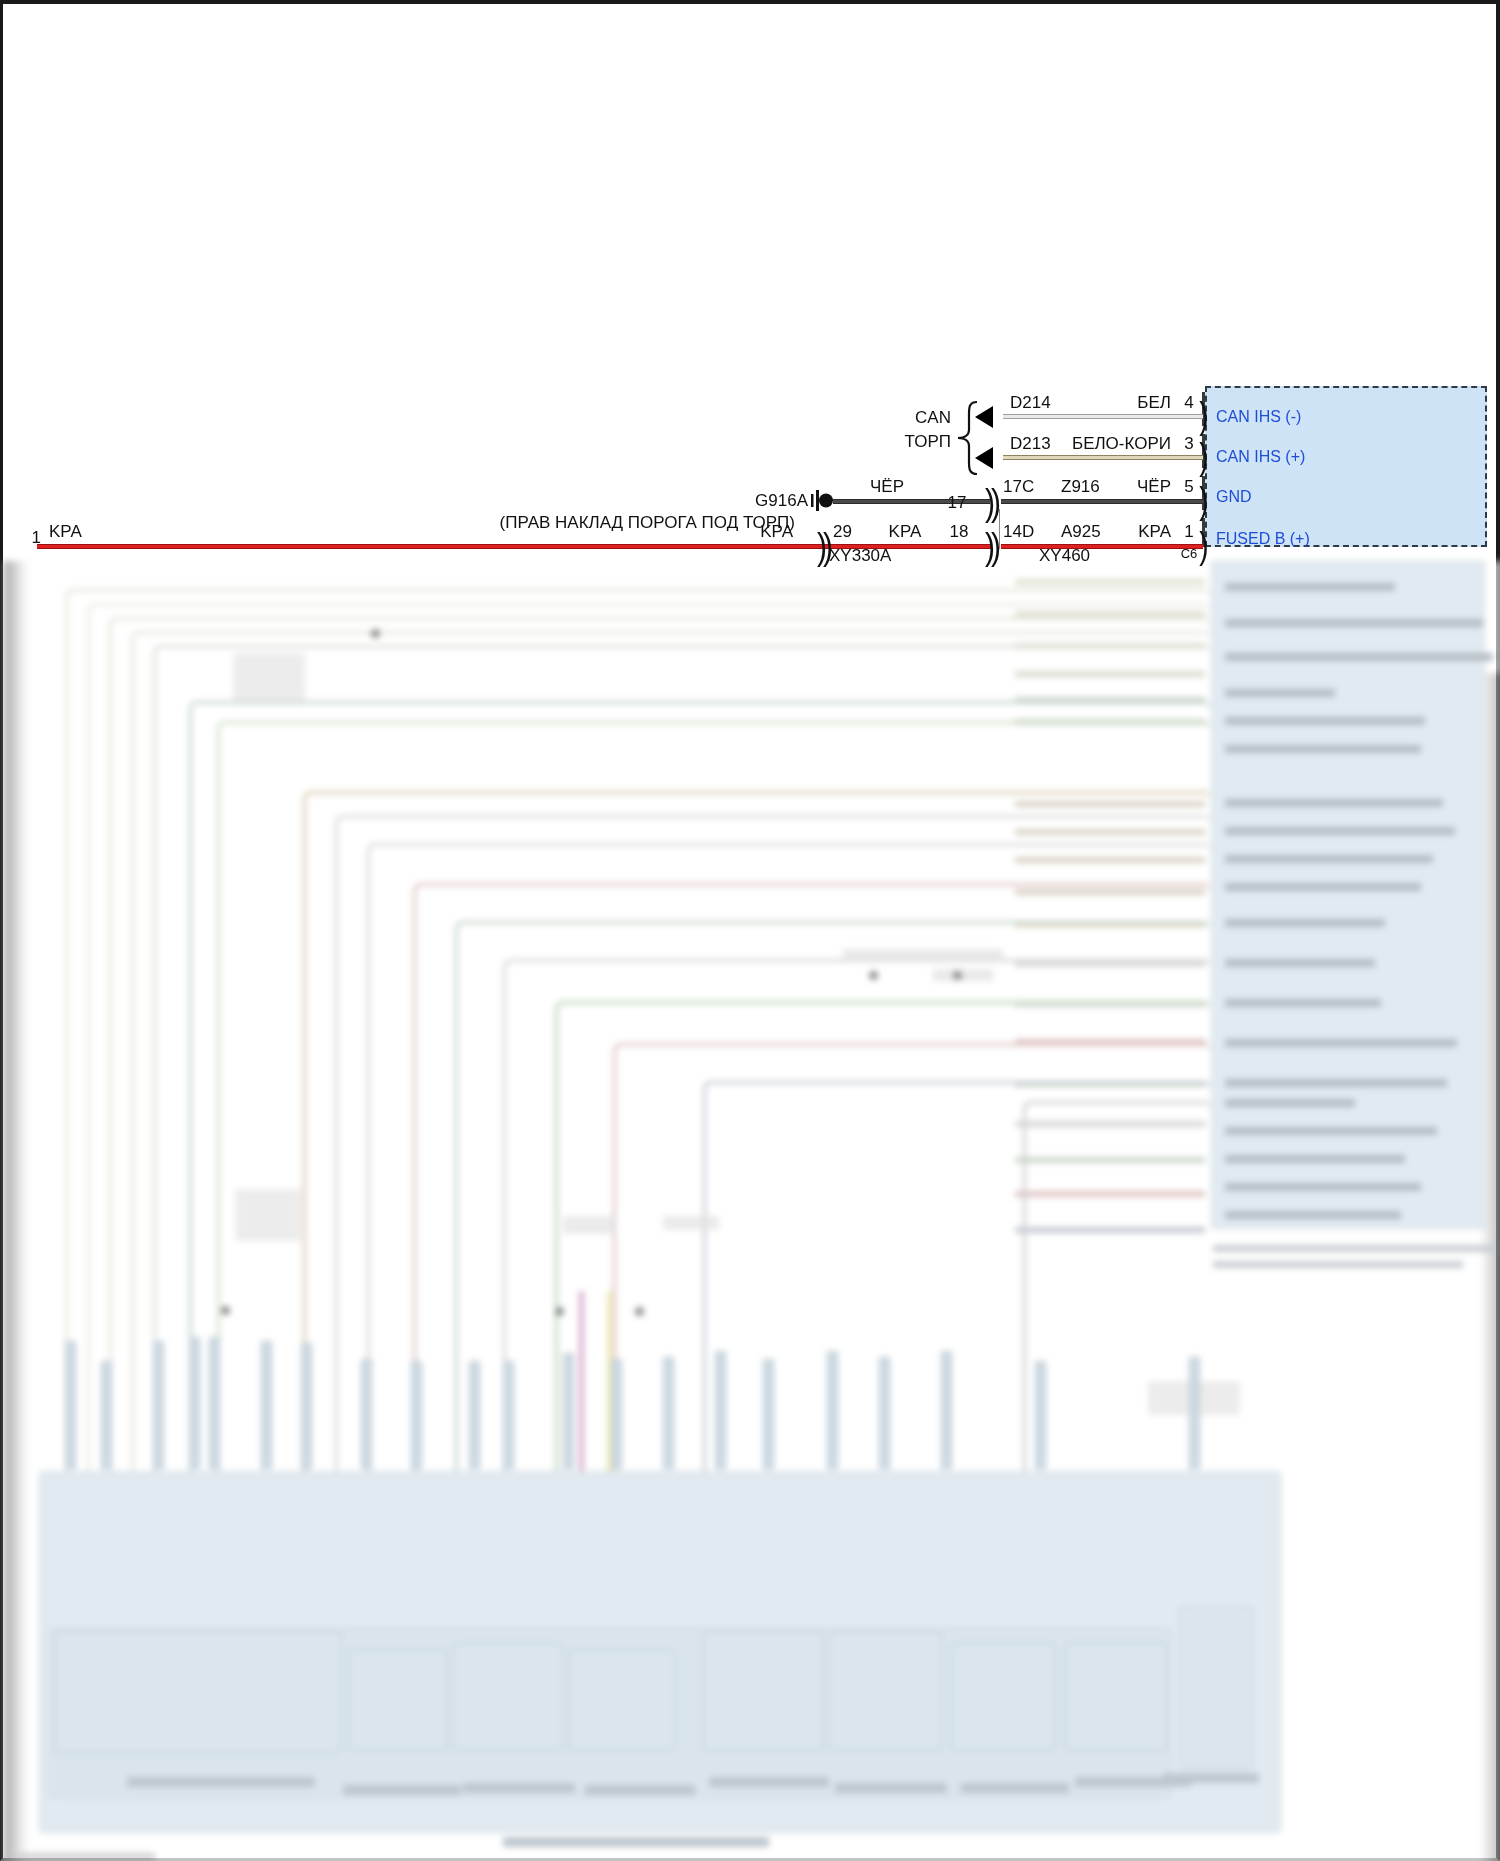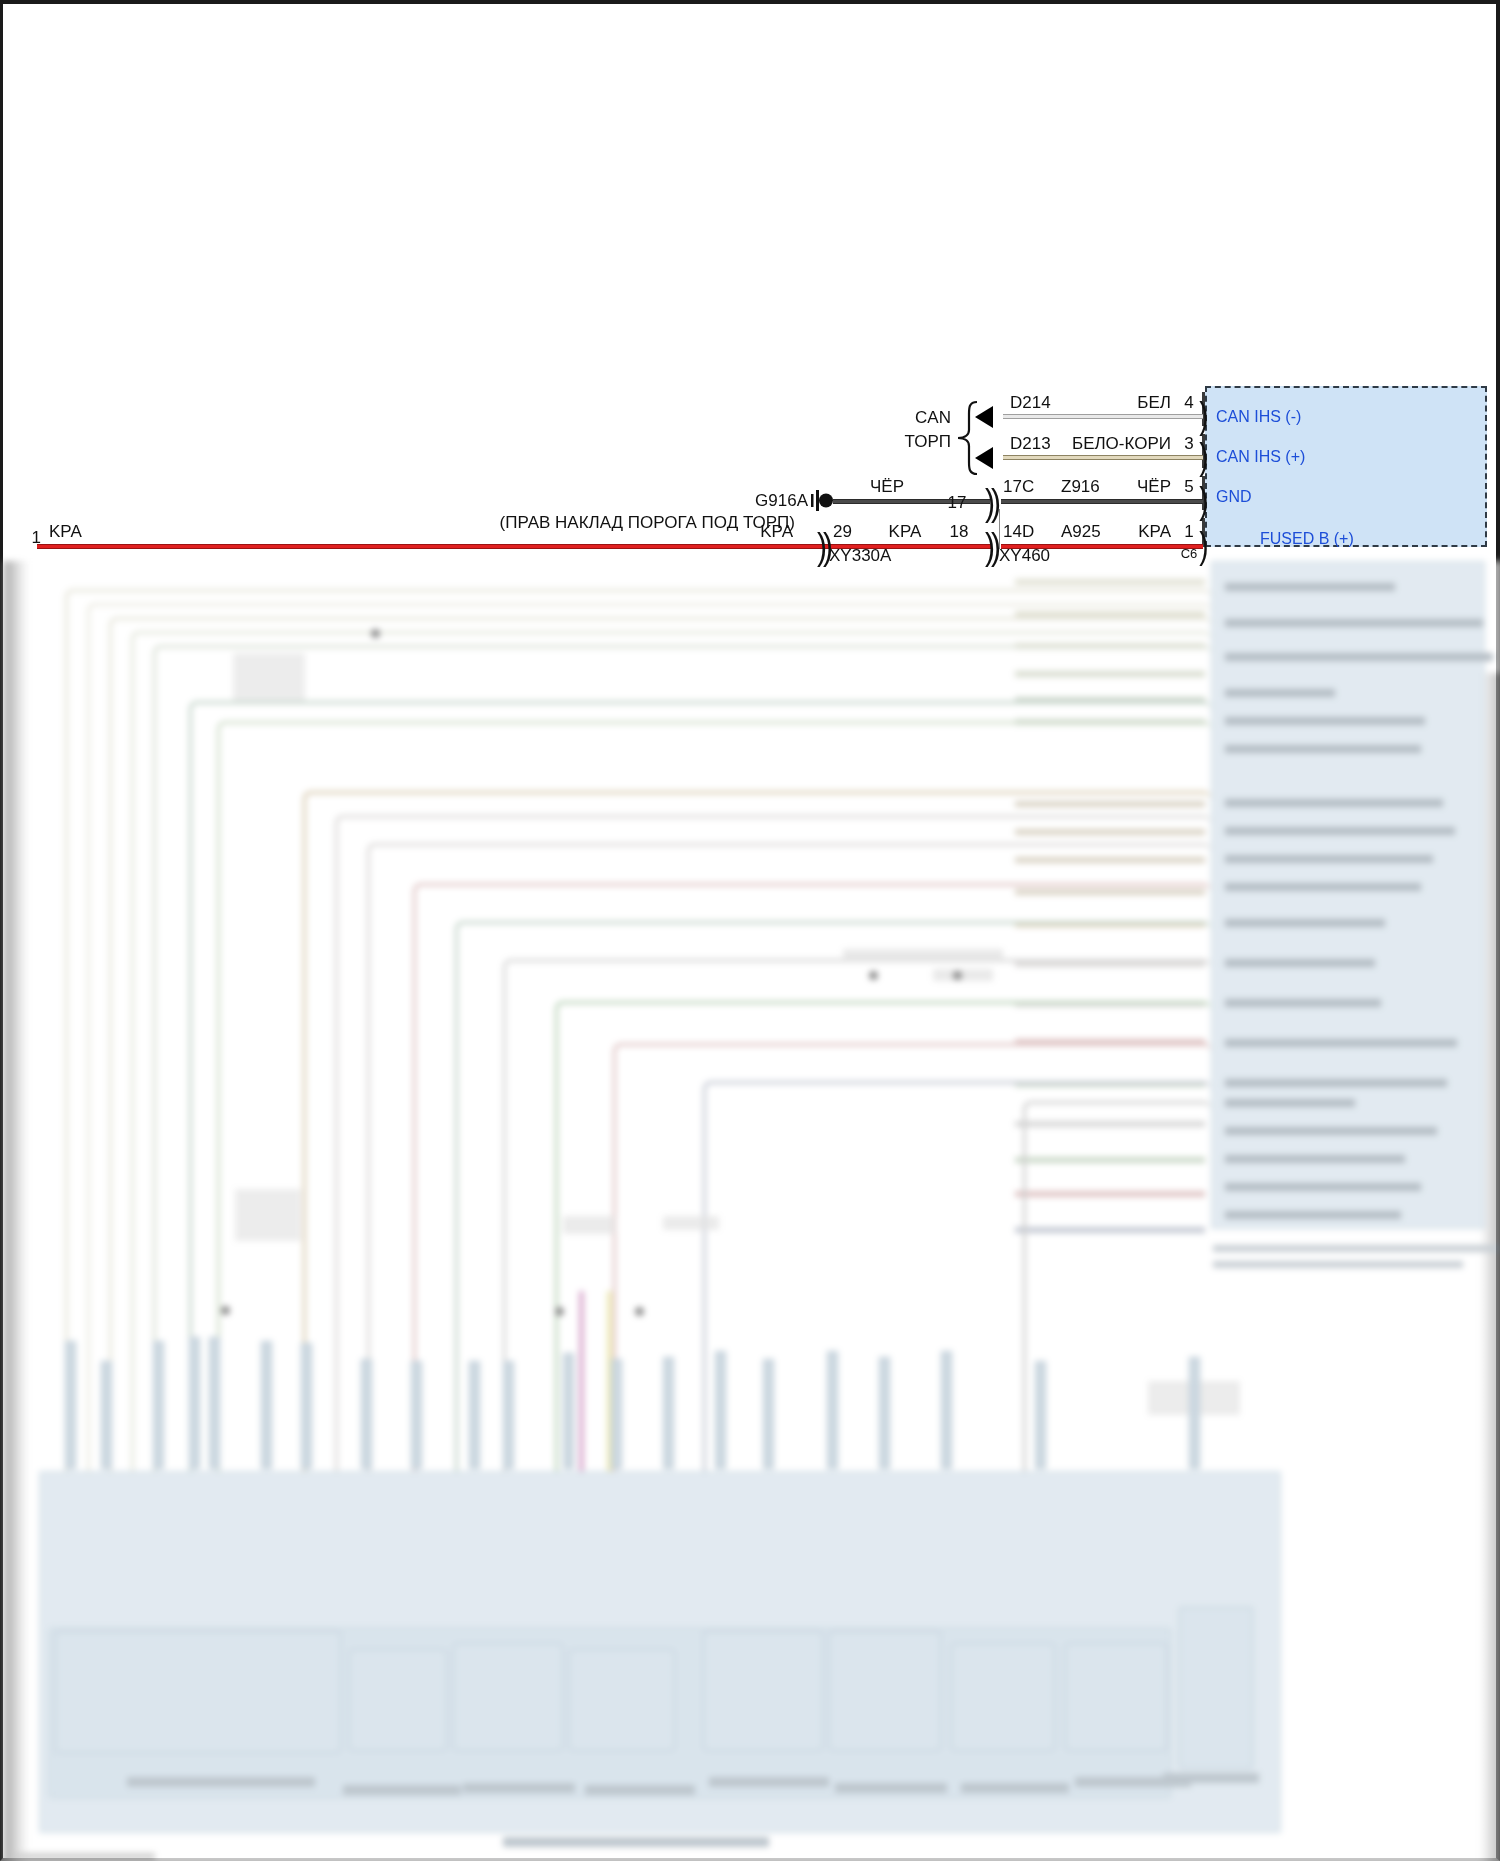--- a/index.html
+++ b/index.html
@@ -262,21 +262,21 @@
 
       <div class="mod-dashed"></div>
       <div class="mod-edge" style="top:388px;height:34px;"></div>
       <div class="mod-edge" style="top:430px;height:34px;"></div>
       <div class="mod-edge" style="top:472px;height:34px;"></div>
       <div class="mod-edge" style="top:514px;height:29px;"></div>
 
       <div class="mod-pin-lbl" style="left:1213px;top:404px;">CAN IHS (-)</div>
       <div class="mod-pin-lbl" style="left:1213px;top:444px;">CAN IHS (+)</div>
       <div class="mod-pin-lbl" style="left:1213px;top:484px;">GND</div>
-      <div class="mod-pin-lbl" style="left:1213px;top:526px;margin-left:44px;">FUSED B (+)</div>
+      <div class="mod-pin-lbl" style="left:1213px;top:526px;">FUSED B (+)</div>
 
       <div class="wire" style="left:1000px;top:410px;width:200px;">
           <i class="w-white"></i>
         </div>
       <div class="arrow" style="left:972px;top:402px;"></div>
       <div class="lbl" style="left:1007px;top:389px;font-size:17px;">D214</div>
       <div class="lbl lbl-r" style="left:1168px;top:389px;font-size:17px;">БЕЛ</div>
       <div class="lbl lbl-c" style="left:1186px;top:389px;font-size:17px;">4</div>
       <div class="conn-half" style="left:1201px;top:412px;">)</div>
 
@@ -337,21 +337,21 @@
       <div class="lbl" style="left:826px;top:542px;font-size:17px;">XY330A</div>
 
       <div class="wire" style="left:830px;top:540px;width:158px;">
           <i class="w-red"></i>
         </div>
       <div class="lbl lbl-c" style="left:902px;top:518px;font-size:17px;">KPA</div>
       <div class="lbl lbl-c" style="left:956px;top:518px;font-size:17px;">18</div>
 
       <div class="conn-sym" style="left:988px;top:542px;">))</div>
       <div class="lbl" style="left:1000px;top:518px;font-size:17px;">14D</div>
-      <div class="lbl" style="left:996px;top:542px;font-size:17px;">XY460</div>
+      <div class="lbl" style="left:996px;top:542px;font-size:17px;padding-left:40px;">XY460</div>
 
       <div class="wire" style="left:998px;top:540px;width:202px;">
           <i class="w-red"></i>
         </div>
       <div class="lbl" style="left:1058px;top:518px;font-size:17px;">A925</div>
       <div class="lbl lbl-r" style="left:1168px;top:518px;font-size:17px;">KPA</div>
       <div class="lbl lbl-c" style="left:1186px;top:518px;font-size:17px;">1</div>
       <div class="lbl lbl-c" style="left:1186px;top:542px;font-size:13px;">C6</div>
       <div class="conn-half" style="left:1201px;top:542px;">)</div>
 

